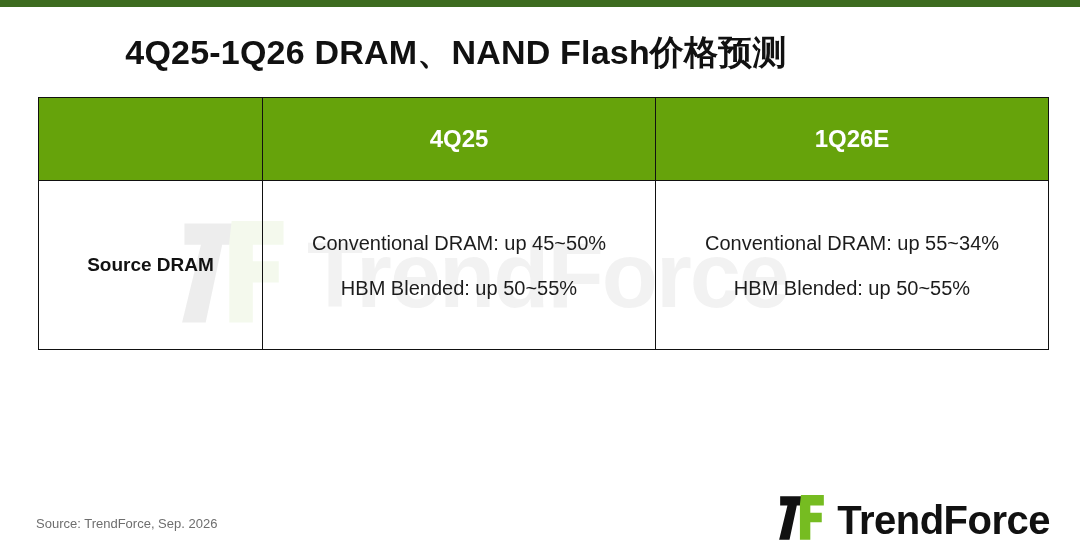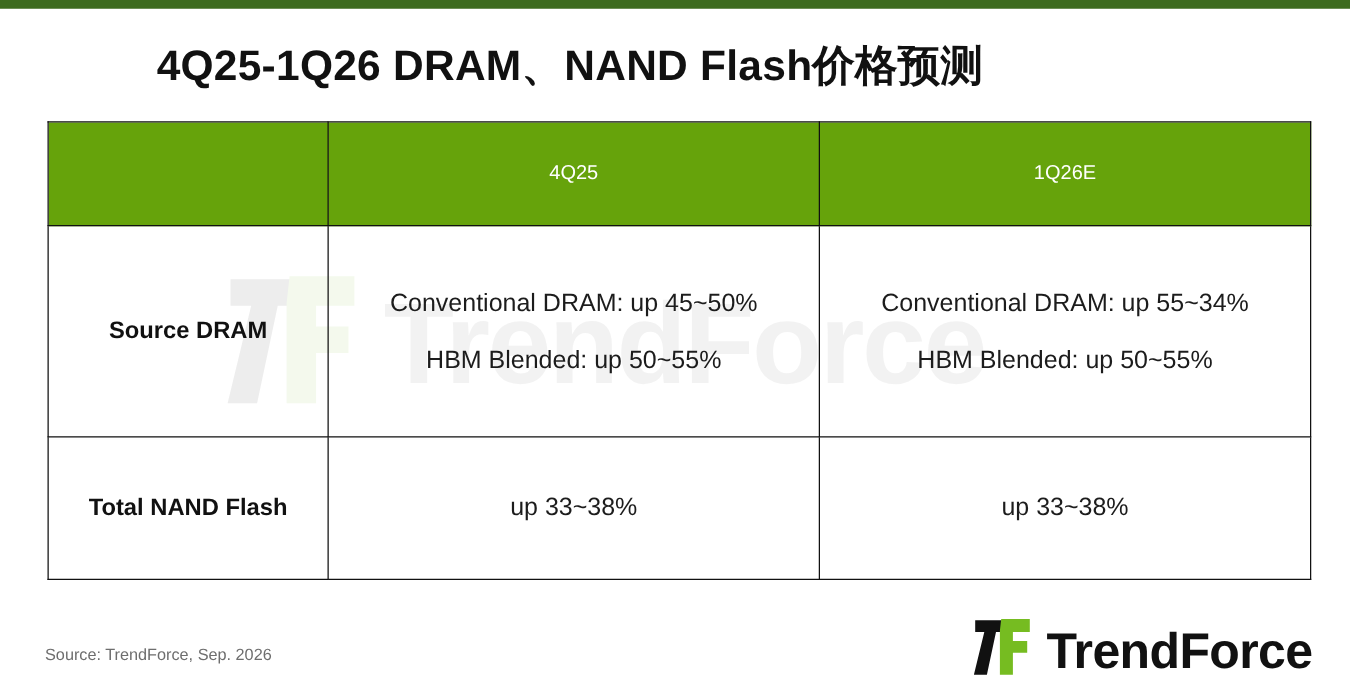--- a/index.html
+++ b/index.html
@@ -76,22 +76,22 @@
     text-align: center;
     vertical-align: middle;
   }
   .col-label { width: 223px; }
   .col-q     { width: 392px; }
 
   thead th {
     background: #66a30b;
     color: #ffffff;
     height: 82px;
-    font-size: 16px;
-    font-weight: normal;
+    font-size: 24px;
+    font-weight: bold;
   }
   thead th.head-blank { background: #66a30b; }
 
   tbody td {
     background: transparent;
     color: #1a1a1a;
     margin-top: 48px;
   }
   tr.row-dram td { height: 168px; }
   tr.row-nand td { height: 113px; }
@@ -173,29 +173,20 @@
           <span class="line">HBM Blended: up 50~55%</span>
         </span>
       </td>
       <td class="col-q">
         <span class="cell-lines">
           <span class="line">Conventional DRAM: up 55~34%</span>
           <span class="line">HBM Blended: up 50~55%</span>
         </span>
       </td>
     </tr>
-    <tr class="row-nand">
-      <td class="col-label row-label">Total NAND Flash</td>
-      <td class="col-q">
-        <span class="cell-single">up 33~38%</span>
-      </td>
-      <td class="col-q">
-        <span class="cell-single">up 33~38%</span>
-      </td>
-    </tr>
   </tbody>
 </table>
 
 <div id="source-note">Source: TrendForce, Sep. 2026</div>
 
 <div id="brand-logo">
   <span>
     <svg width="52" height="52" viewBox="0 0 100 100" aria-hidden="true">
       <path d="M8 8 H62 L62 26 H40 L26 92 H6 L22 26 H8 Z" fill="#111111"></path>
       <path d="M48 6 H92 V26 H66 V40 H88 V58 H66 V92 H46 V24 Z" fill="#76bc21"></path>

